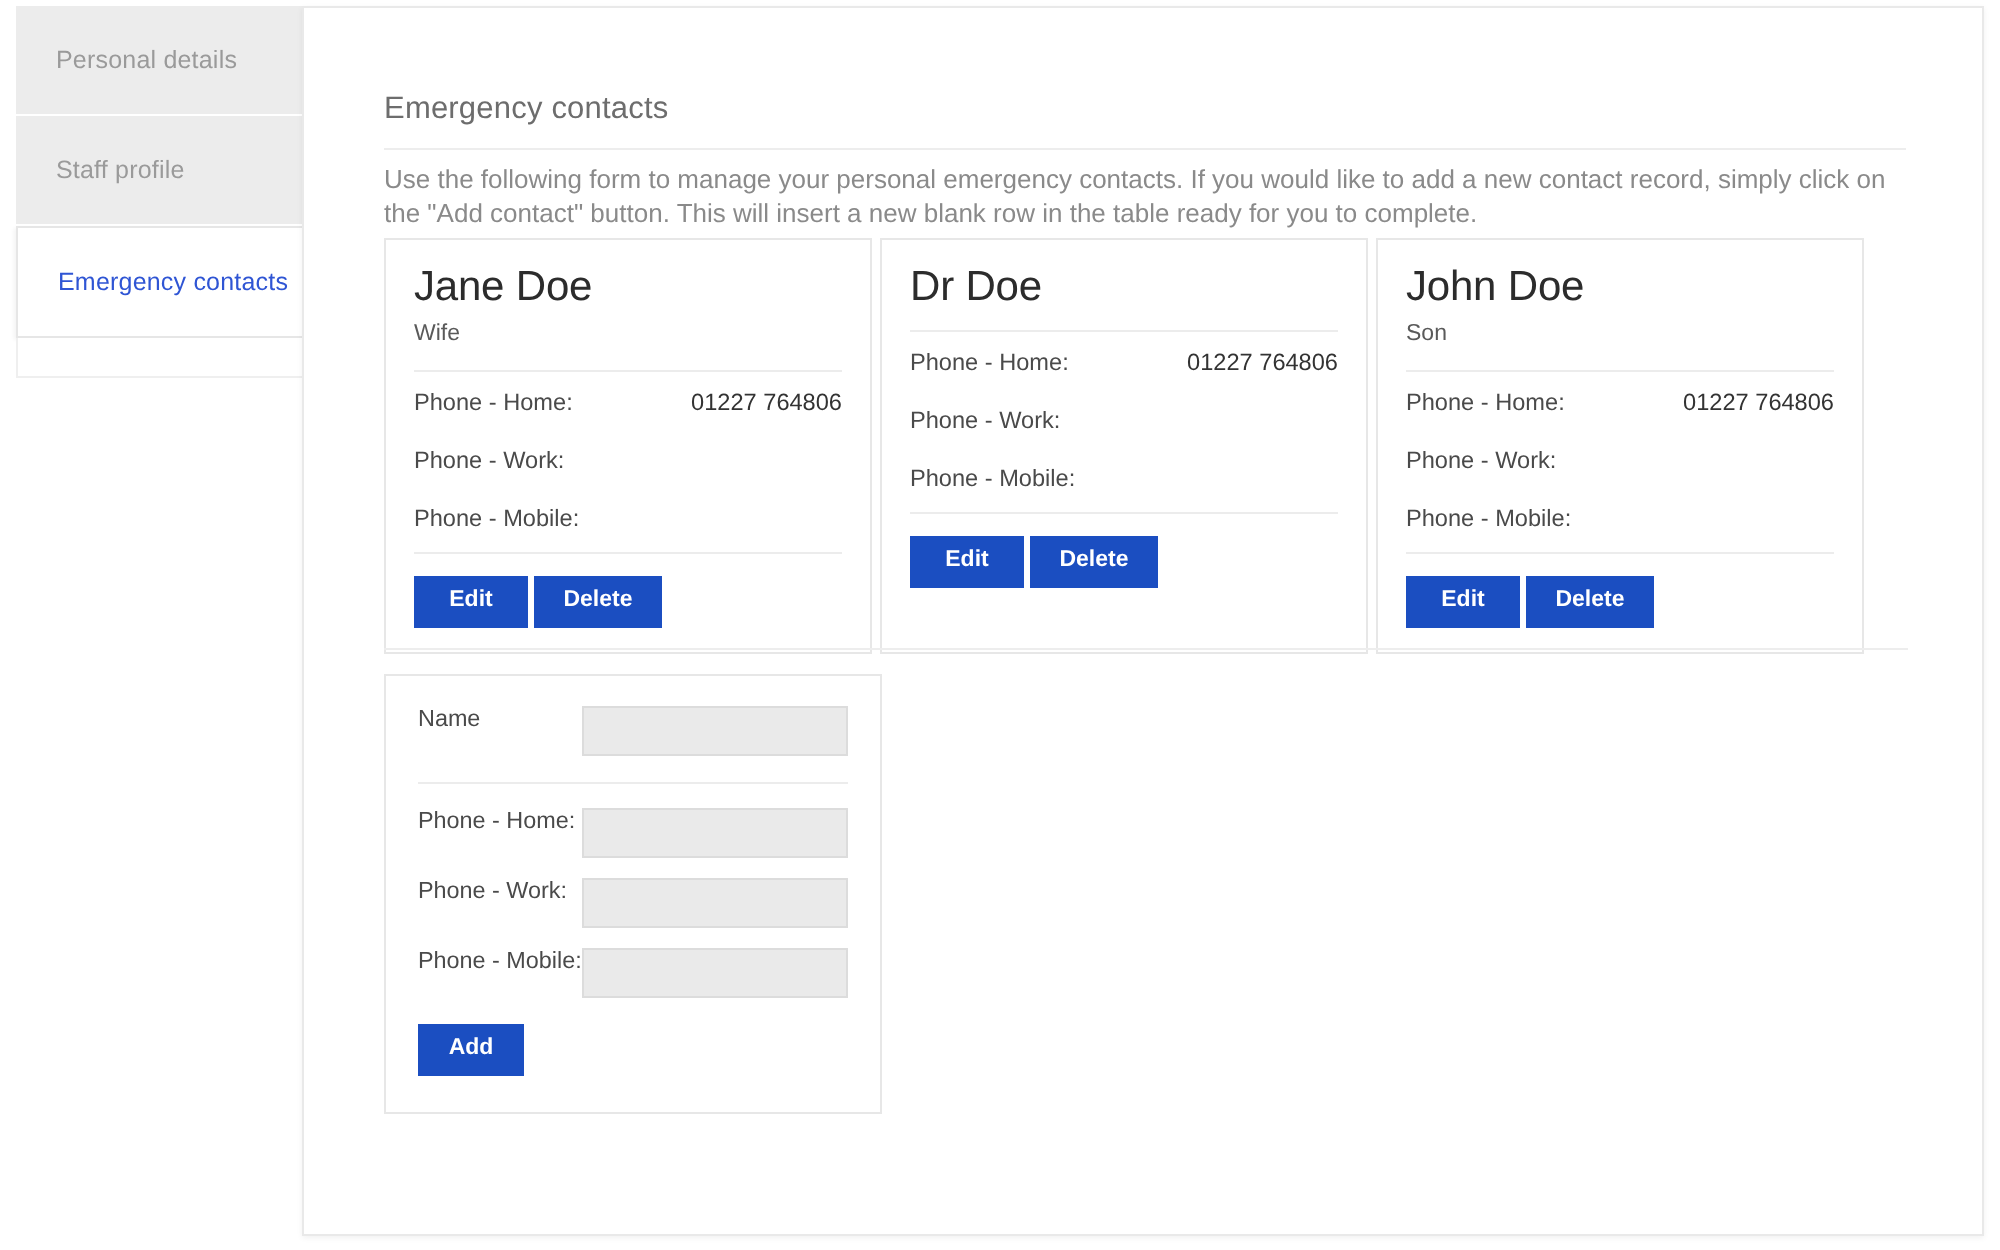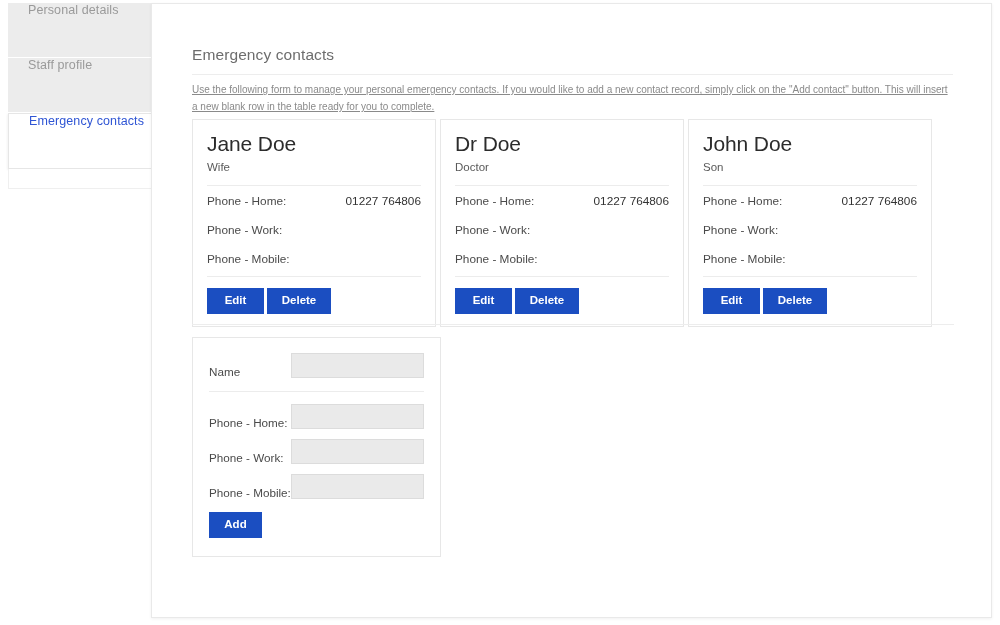--- a/index.html
+++ b/index.html
@@ -26,21 +26,21 @@
   .sidebar {
     position: absolute;
     left: 8px;
     top: 3px;
     width: 143px;
   }
   .side-item {
     box-sizing: border-box;
     height: 55px;
     display: flex;
-    align-items: flex-start;
+    align-items: center;
     padding-left: 20px;
     font-size: 12.5px;
     letter-spacing: 0.1px;
   }
   .side-item.inactive {
     background: #ececec;
     color: #9a9a9a;
     border-bottom: 1px solid #ffffff;
   }
   .side-item.active {
@@ -89,24 +89,23 @@
     width: 761px;
     height: 1px;
     background: #ededed;
   }
 
   .intro {
     position: absolute;
     left: 40px;
     top: 77px;
     width: 762px;
-    font-size: 10px;
+    font-size: 13px;
     line-height: 17px;
     color: #8a8a8a;
-    text-decoration: underline;
   }
 
   
   .cards-row {
     position: absolute;
     left: 40px;
     top: 115px;
     width: 762px;
     display: flex;
     gap: 4px;
@@ -196,21 +195,21 @@
   .form-title {
     font-size: 16.5px;
     color: #2c2c2c;
     font-weight: normal;
     letter-spacing: -0.1px;
     margin: 0 0 12px 0;
     line-height: 22px;
   }
   .field-row {
     display: flex;
-    align-items: flex-end;
+    align-items: flex-start;
     justify-content: space-between;
     margin-bottom: 10px;
   }
   .field-label {
     font-size: 11.7px;
     color: #4a4a4a;
   }
   .field-input {
     width: 133px;
     height: 25px;
@@ -277,21 +276,20 @@
         </div>
         <div class="card-btn-sep"></div>
         <div class="btn-row">
           <button class="btn btn-edit">Edit</button>
           <button class="btn btn-delete">Delete</button>
         </div>
       </div>
 
       <div class="card">
         <div class="card-name">Dr Doe</div>
-        <div class="card-rel">Doctor</div>
         <div class="card-sep"></div>
         <div class="phone-row">
           <span class="pl">Phone - Home:</span>
           <span class="pv">01227 764806</span>
         </div>
         <div class="phone-row">
           <span class="pl">Phone - Work:</span>
           <span class="pv"></span>
         </div>
         <div class="phone-row">

